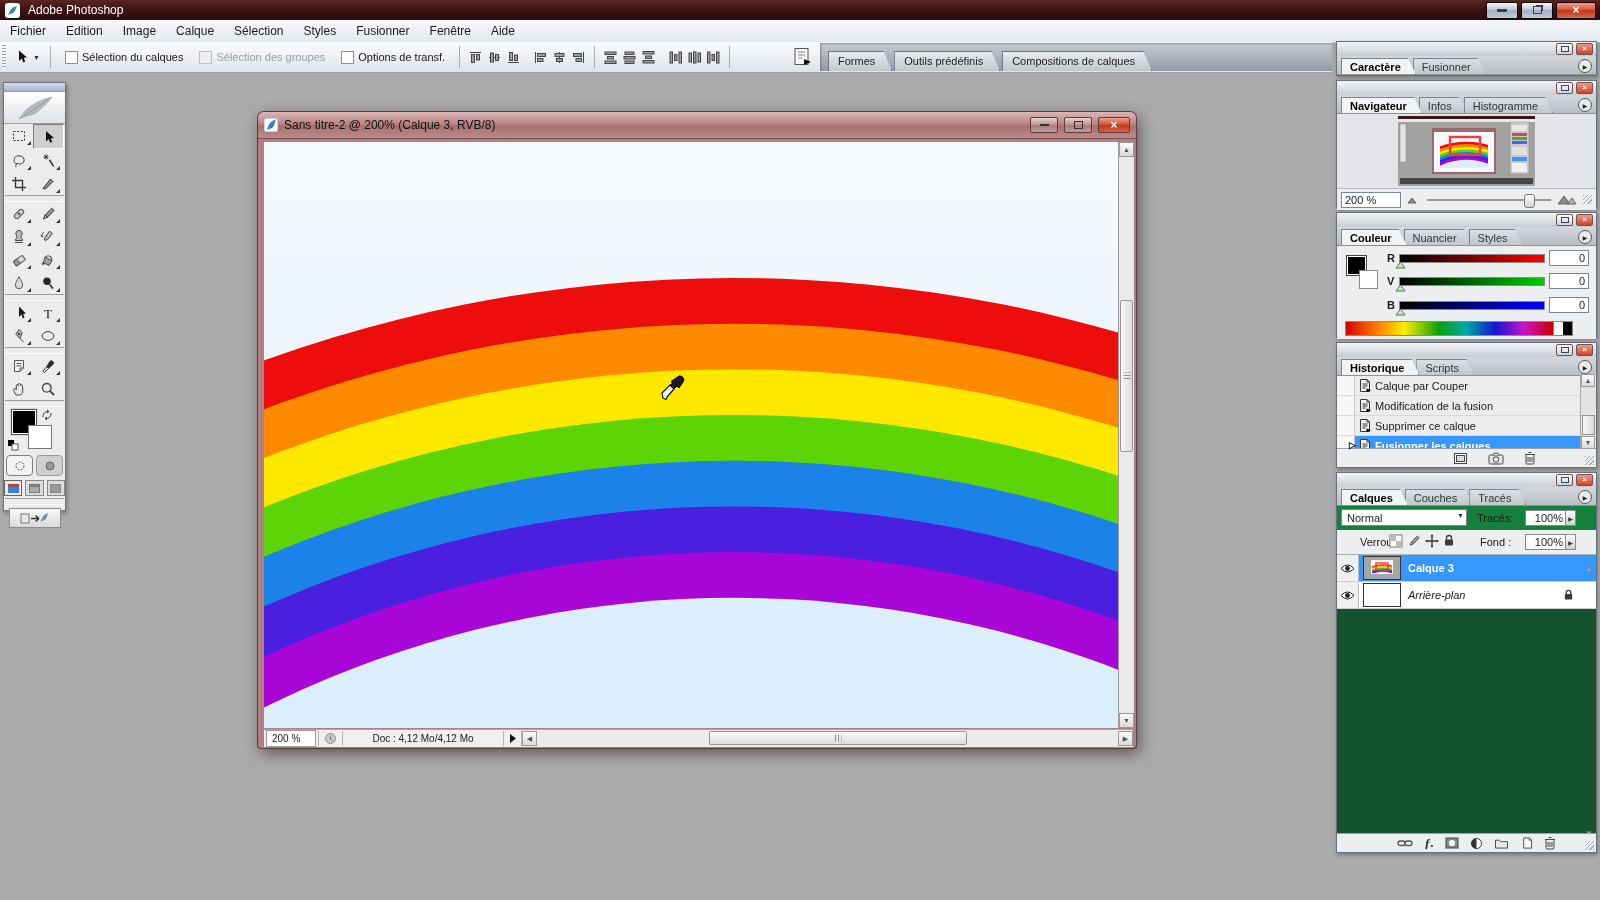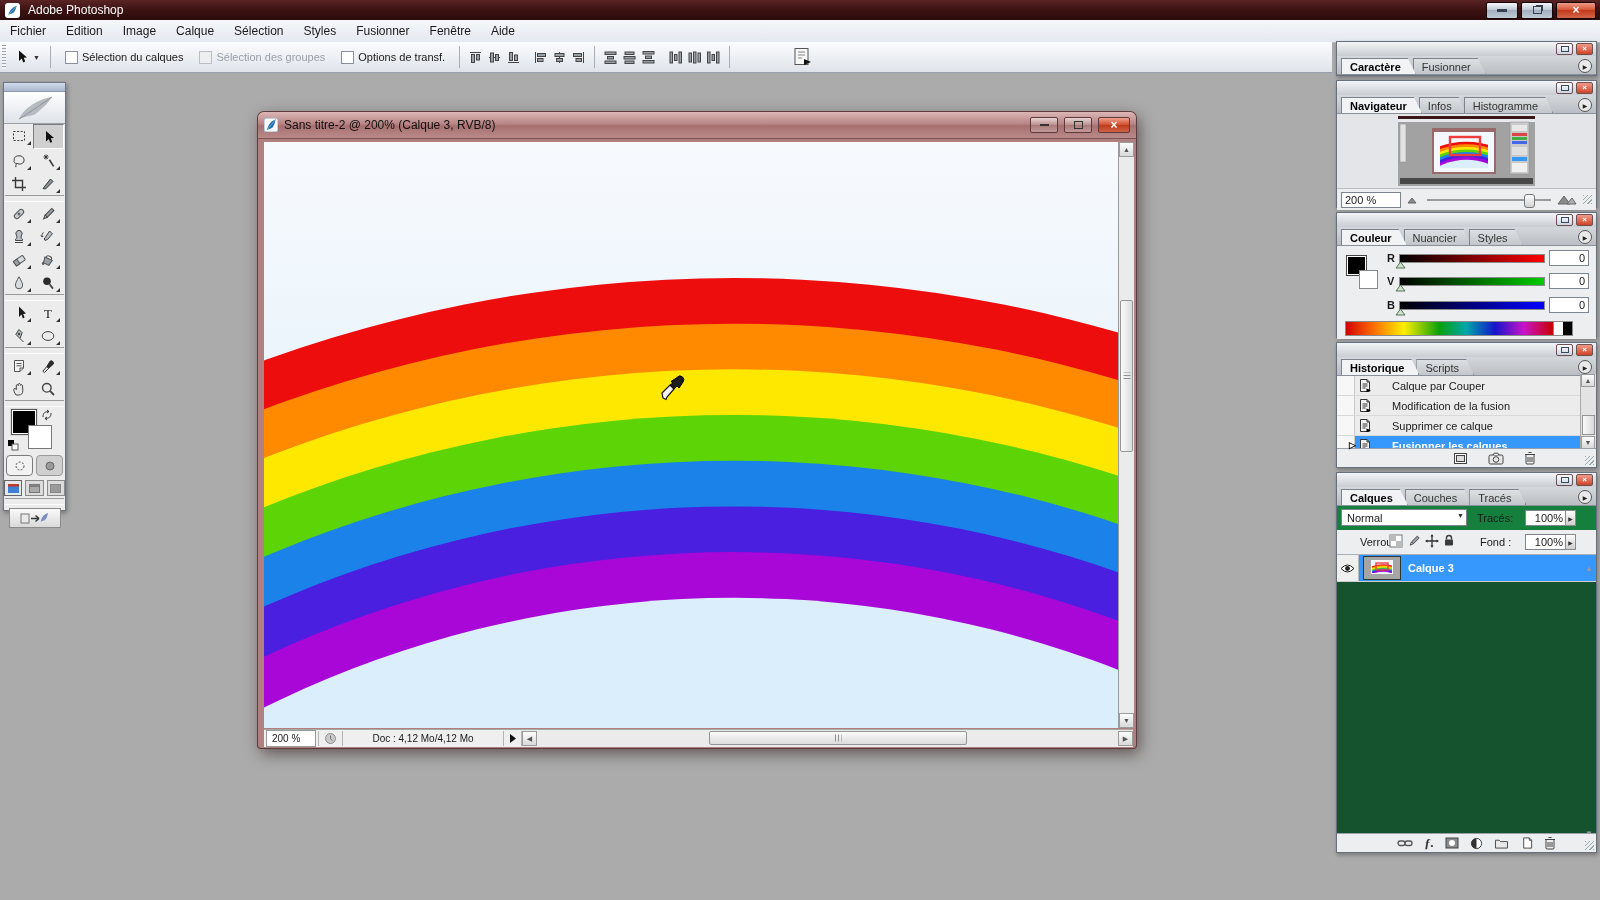--- a/index.html
+++ b/index.html
@@ -77,21 +77,21 @@
   .ptab.active{background:#f2f3f4;color:#000;font-weight:bold;z-index:2;}
   .parrow{position:absolute;right:4px;top:3px;width:12px;height:12px;border:1px solid #555;border-radius:50%;background:#eaeaea;
           font-size:6px;color:#222;display:flex;align-items:center;justify-content:center;}
   .pgrip{position:absolute;right:2px;bottom:2px;width:9px;height:9px;background:repeating-linear-gradient(135deg,#9aa 0 1px,transparent 1px 3px);}
   .valbox{background:#fff;border:1px solid #7d8590;height:14px;line-height:14px;padding:0 3px;text-align:right;}
   .spin{width:11px;height:16px;background:linear-gradient(#fdfdfd,#cfcfcf);border:1px solid #8a8a8a;display:flex;align-items:center;justify-content:center;font-size:6px;color:#333;box-sizing:border-box;}
   
   .hrow{height:19px;display:flex;align-items:center;background:#ececec;border-bottom:1px solid #d9d9d9;}
   .hchk{width:18px;height:19px;background:#f7f7f7;border-right:1px solid #c9c9c9;box-sizing:border-box;position:relative;}
   .hrow.sel{background:#3697fd;color:#fff;font-weight:bold;}
-  .hlabel{margin-left:20px;}
+  .hlabel{margin-left:3px;}
   .hsb{position:absolute;right:0;top:31px;width:15px;bottom:18px;background:#e3e3e3;border-left:1px solid #aaa;}
   
   .lrow{height:26px;display:flex;align-items:center;background:#fff;border-bottom:1px solid #cfcfcf;}
   .lrow.sel{background:#3697fd;color:#fff;font-weight:bold;}
   .leye{width:22px;height:26px;border-right:1px solid #bbb;display:flex;align-items:center;justify-content:center;background:#efefef;box-sizing:border-box;}
   .lthumb{width:36px;height:22px;border:1px solid #333;margin-left:4px;background:#a5a5a5;}
   .iconbar{position:absolute;left:0;right:0;bottom:0;height:18px;border-top:1px solid #9aa0aa;background:#eceef0;
            display:flex;align-items:center;justify-content:flex-end;gap:9px;padding-right:28px;}
   .tinybtn{display:flex;align-items:center;justify-content:center;}
   svg{display:block;}
@@ -240,20 +240,25 @@
           <rect x="10.5" y="2" width="2.5" height="11"></rect>
         </svg>
       </span>
     <span class="osep"></span>
     <span class="abs toolbtn" style="left:788px">
       <svg width="22" height="22" viewBox="0 0 22 22">
           <rect x="3" y="2.5" width="13" height="16" fill="#f6f6f6" stroke="#555"></rect>
           <path d="M6,6 H13 M6,9 H13 M6,12 H10" stroke="#888"></path>
           <path d="M12,13 L19,16 L12,19 Z" fill="#111"></path>
         </svg>
+    </span>
+    <span class="well">
+      <span class="welltab">Formes</span>
+      <span class="welltab">Outils prédéfinis</span>
+      <span class="welltab">Compositions de calques</span>
     </span>
   </div>
 
   <div class="abs toolbox">
     <div class="tb-drag"></div>
     <div class="tb-logo">
       <svg width="46" height="26" viewBox="0 0 46 26">
           <path d="M40,2 C26,4 12,13 7,24 C16,20 21,22 26,17 C33,11 37,7 40,2 Z" fill="#b6bac0"></path>
           <path d="M40,2 C31,8 20,16 7,24" stroke="#8f949c" fill="none"></path>
         </svg>
@@ -854,20 +859,36 @@
               <circle cx="19" cy="39.5" r="27" fill="#4a1fdf"></circle>
               <circle cx="19" cy="39.5" r="25.9" fill="#a907d8"></circle>
               <circle cx="19" cy="39.5" r="24.8" fill="#daeefb"></circle>
             </g>
             <rect x="12" y="6" width="12" height="7" fill="none" stroke="#f03c3c" stroke-width="1.4"></rect>
           </svg>
         </span>
         <span style="margin-left:7px">Calque 3</span>
         <span class="abs" style="right:3px;color:#9a9a9a;font-size:8px">▲</span>
       </div>
+      <div class="lrow">
+        <span class="leye">
+            <svg width="15" height="9" viewBox="0 0 15 9">
+              <path d="M1,4.5 Q7.5,-2.5 14,4.5 Q7.5,11.5 1,4.5 Z" fill="#fff" stroke="#222"></path>
+              <circle cx="7.5" cy="4.5" r="2.4" fill="#222"></circle>
+            </svg>
+          </span>
+        <span class="lthumb" style="background:#fff"></span>
+        <span style="margin-left:7px;font-style:italic">Arrière-plan</span>
+        <span class="abs" style="right:22px">
+            <svg width="11" height="12" viewBox="0 0 12 13">
+              <rect x="2" y="5.5" width="8" height="6" rx="1" fill="#3a3a3a"></rect>
+              <path d="M3.5,5.5 L3.5,4 A2.5,2.5 0 0 1 8.5,4 L8.5,5.5" fill="none" stroke="#3a3a3a" stroke-width="1.4"></path>
+            </svg>
+          </span>
+      </div>
       <span class="abs" style="right:3px;bottom:4px;color:#9a9a9a;font-size:8px">▼</span>
     </div>
     <div class="iconbar" style="gap:11px;padding-right:40px">
       <span class="tinybtn">
           <svg width="16" height="10" viewBox="0 0 16 10" fill="none" stroke="#555" stroke-width="1.3">
             <rect x="1" y="3" width="7" height="4.5" rx="2.2"></rect>
             <rect x="8" y="3" width="7" height="4.5" rx="2.2"></rect>
           </svg>
         </span>
       <span class="tinybtn" style="font-family:'Liberation Serif',serif;font-style:italic;font-weight:bold;font-size:13px;color:#333">ƒ.</span>

